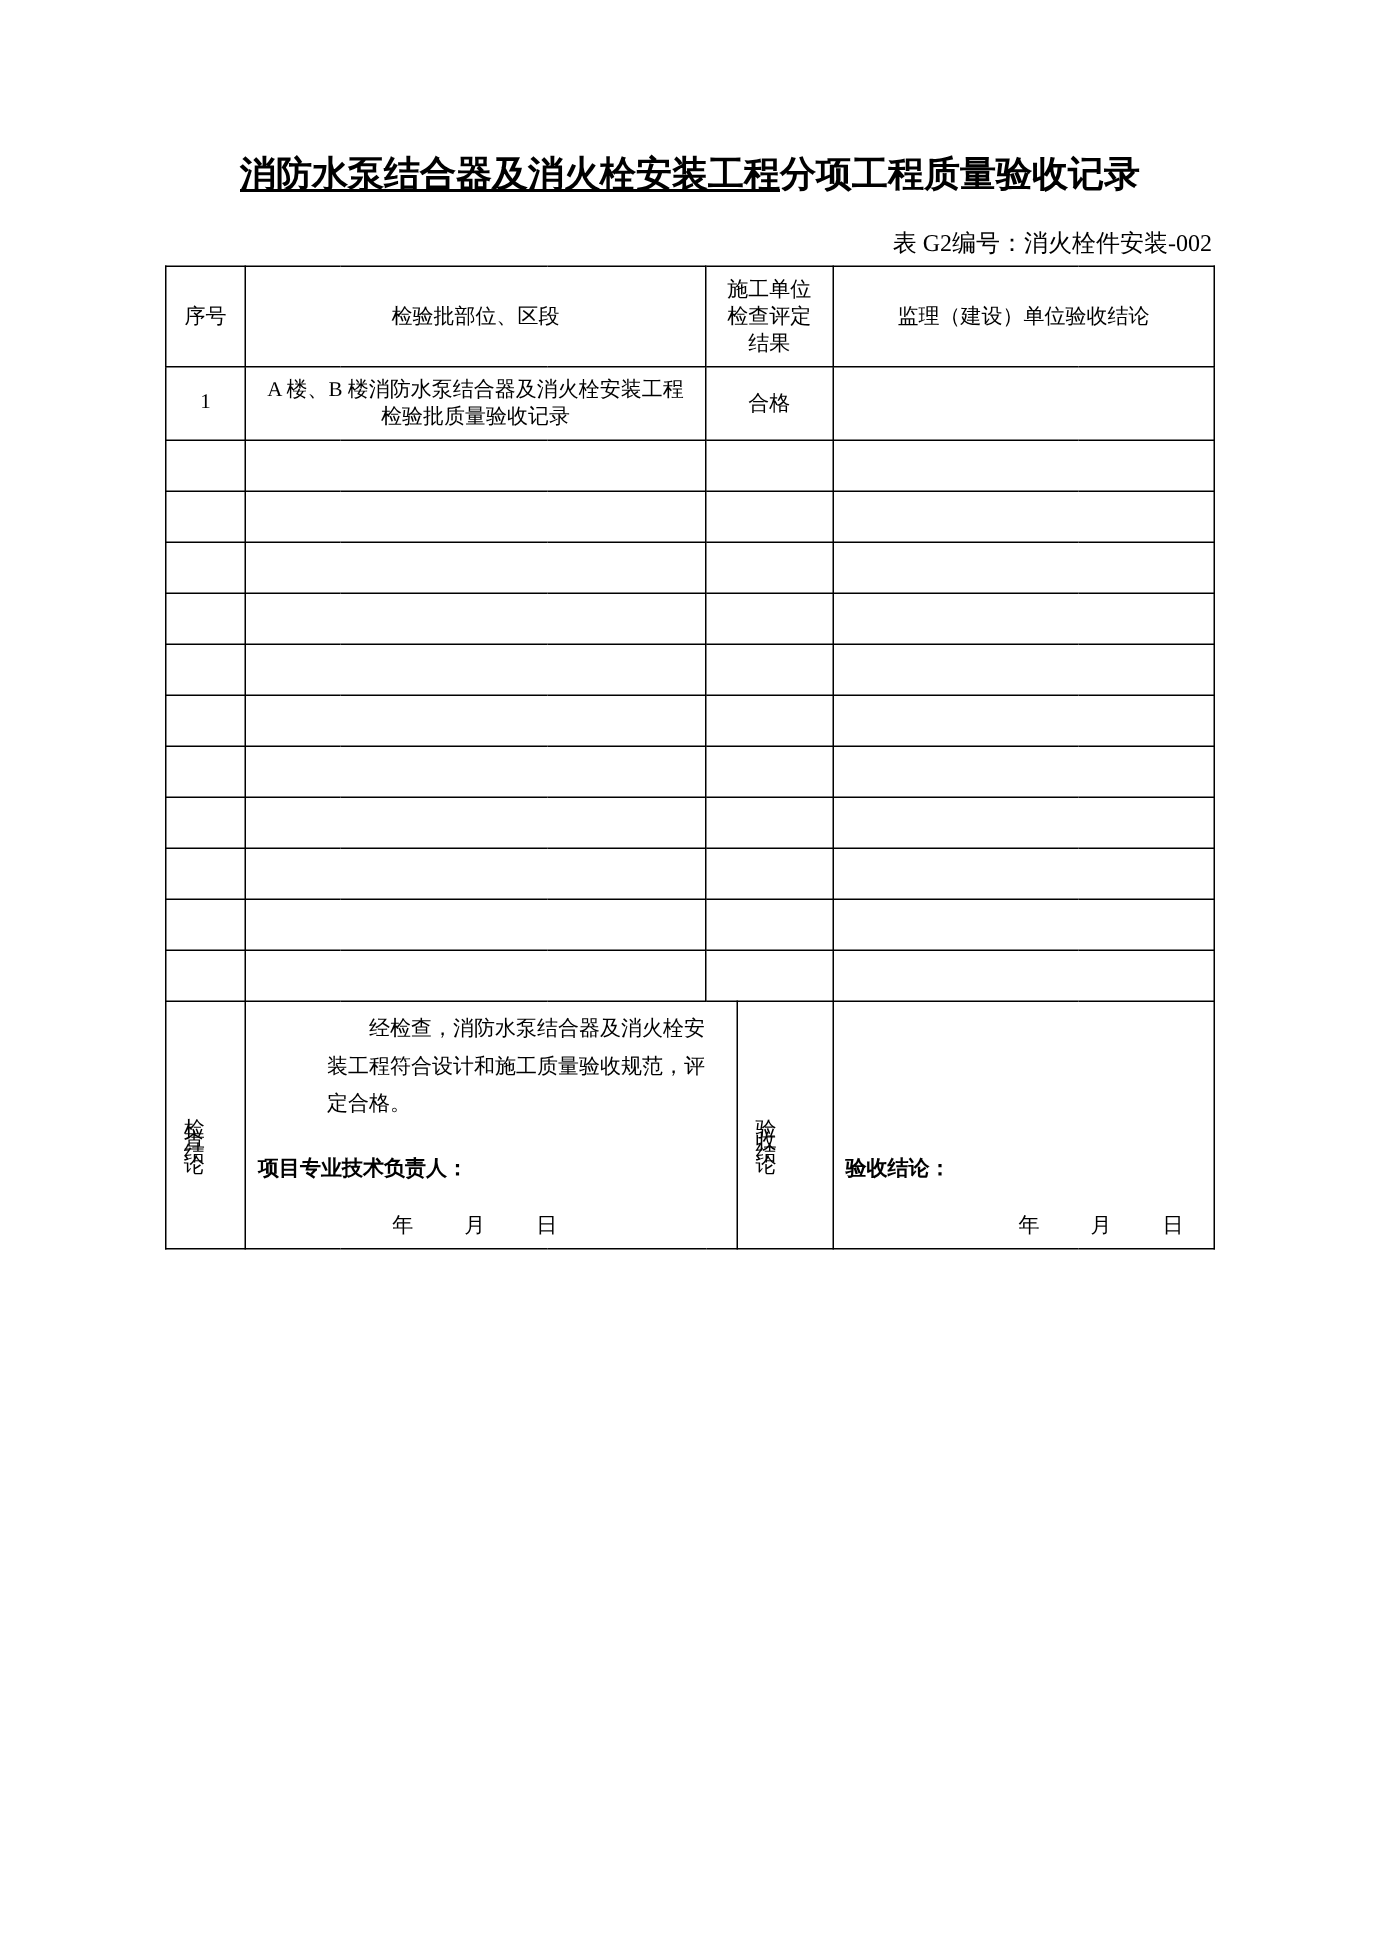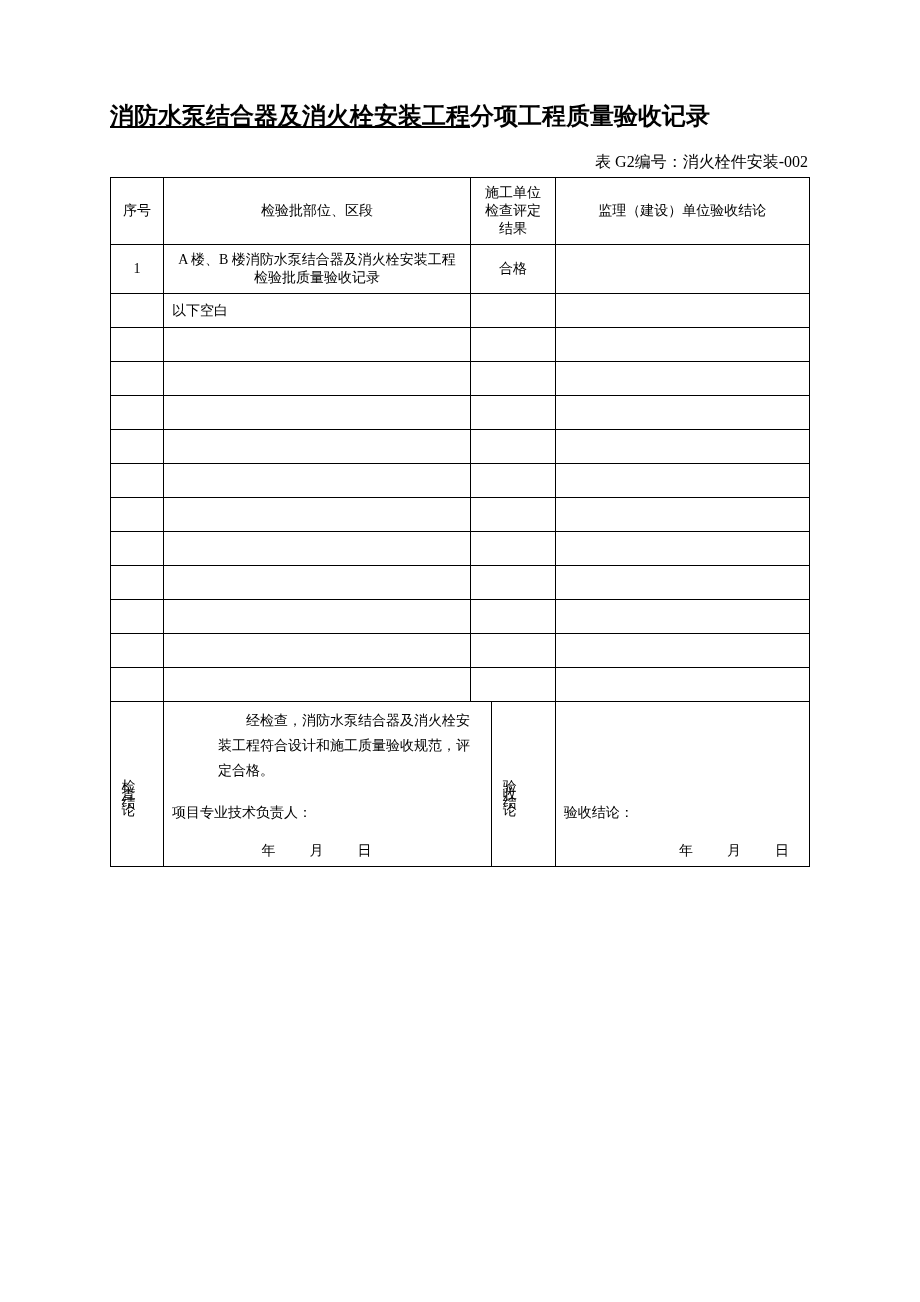--- a/index.html
+++ b/index.html
@@ -6,21 +6,21 @@
     body {
       font-family: "SimSun", "宋体", serif;
       background: #fff;
       width: 920px;
       height: 1302px;
       padding: 100px 110px 0 110px;
       font-size: 14px;
       color: #000;
     }
     .title {
-      text-align: left;
+      text-align: center;
       font-size: 24px;
       font-weight: bold;
       margin-bottom: 20px;
     }
     .title .underline { text-decoration: underline; }
     .meta-row {
       display: flex;
       justify-content: flex-end;
       font-size: 16px;
       margin-bottom: 4px;
@@ -57,21 +57,21 @@
       flex-direction: column;
       height: 100%;
     }
     .conclusion-text {
       text-indent: 2em;
       line-height: 1.8;
       margin-bottom: 8px;
       margin-left: 46px;
     }
     .flex-spacer { flex: 1; }
-    .sig-line { margin-top: 12px; }
+    .sig-line { margin-top: 12px; font-weight: bold; }
     .date-line {
       text-align: center;
       letter-spacing: 2px;
       margin-top: 20px;
       padding-right: 20px;
     }
     .date-line-right {
       text-align: right;
       padding-right: 10px;
       letter-spacing: 2px;
@@ -118,26 +118,20 @@
 
   <tr class="tall">
     <td class="center">1</td>
     <td colspan="3">A 楼、B 楼消防水泵结合器及消火栓安装工程检验批质量验收记录</td>
     <td colspan="2" class="center">合格</td>
     <td colspan="3" class="center"></td>
   </tr>
 
   <tr>
     <td class="center"></td>
-    <td colspan="3">以下空白</td>
-    <td colspan="2" class="center"></td>
-    <td colspan="3" class="center"></td>
-  </tr>
-  <tr>
-    <td class="center"></td>
     <td colspan="3"></td>
     <td colspan="2" class="center"></td>
     <td colspan="3" class="center"></td>
   </tr>
   <tr>
     <td class="center"></td>
     <td colspan="3"></td>
     <td colspan="2" class="center"></td>
     <td colspan="3" class="center"></td>
   </tr>

